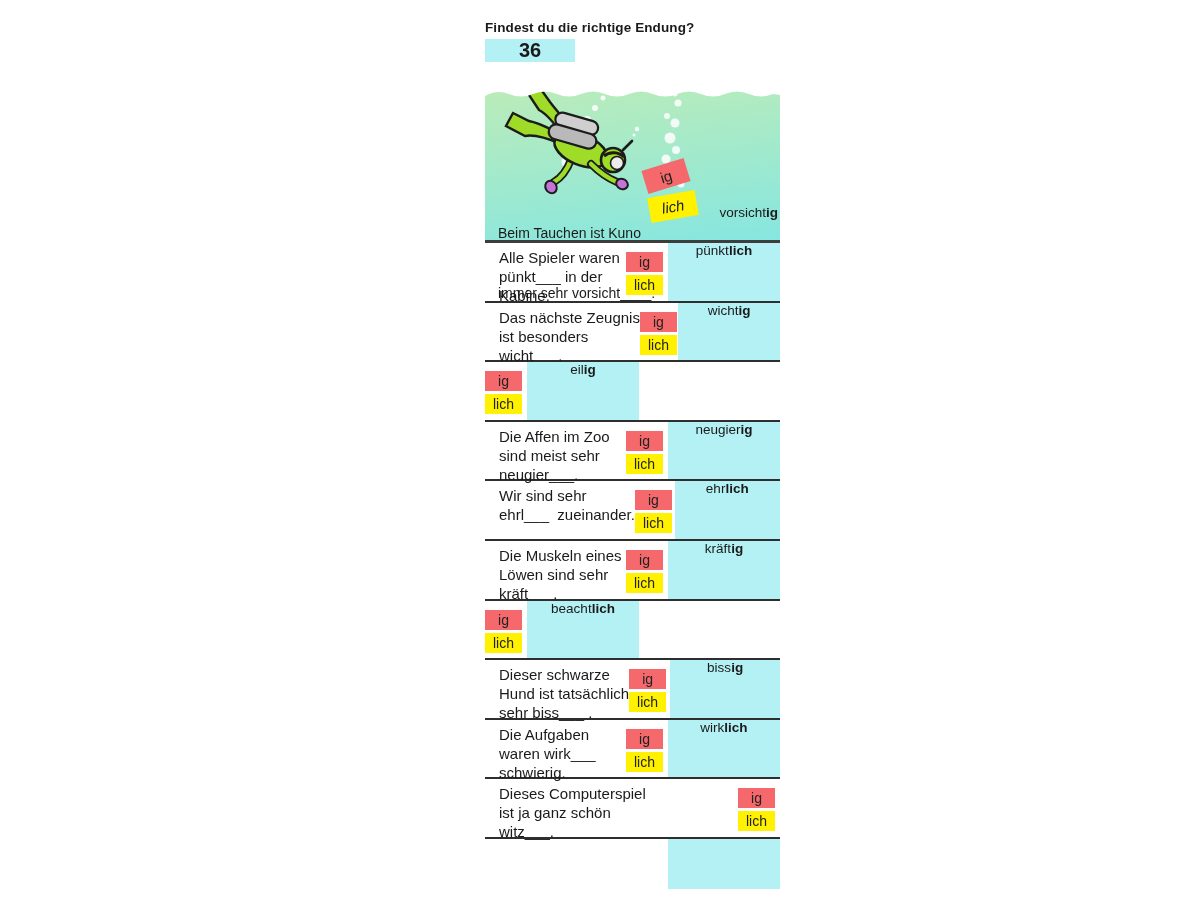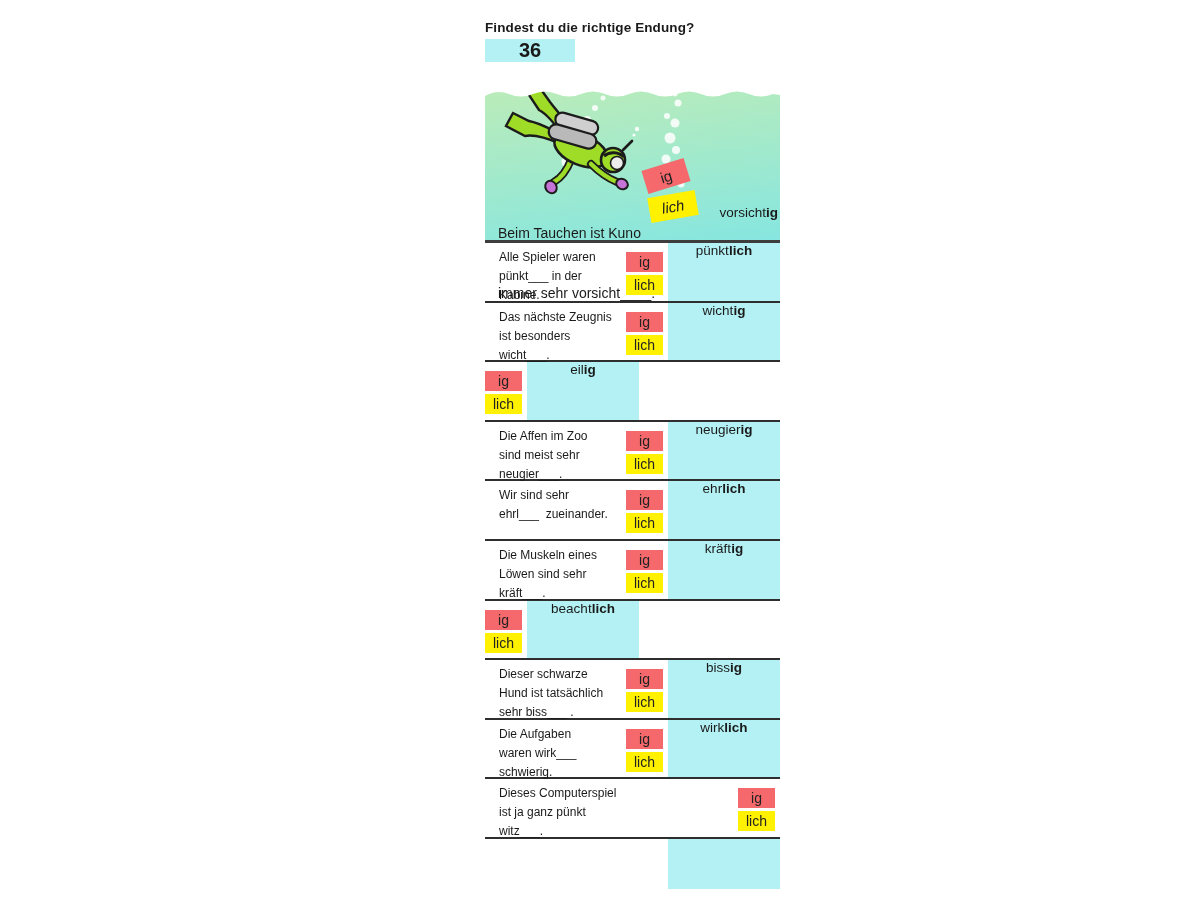--- a/index.html
+++ b/index.html
@@ -40,21 +40,21 @@
   .tag-ig{left:159px;top:78px;width:44px;height:24px;background:var(--red);transform:rotate(-17deg);}
   .tag-lich{left:164px;top:108px;width:48px;height:25px;background:var(--yellow);transform:rotate(-10deg);font-style:italic;}
   .intro-text{position:absolute;left:13px;top:97px;font-size:14px;line-height:20px;white-space:pre;}
   .intro-answer{
     position:absolute;left:205px;top:119px;width:88px;text-align:right;font-size:13.5px;
   }
   .intro-answer b,.answer b{font-weight:bold;}
 
   
   .row{display:flex;height:59.6px;border-bottom:2px solid var(--divider);}
-  .sentence{flex:1;padding:5px 0 0 14px;font-size:12px;line-height:19px;white-space:pre;}
+  .sentence{flex:1;padding:5px 0 0 14px;font-size:15px;line-height:19px;white-space:pre;}
   .badges{width:42px;padding-top:9px;display:flex;flex-direction:column;gap:3px;}
   .badge{
     width:37px;height:20px;display:flex;align-items:center;justify-content:center;
     font-size:14px;color:#222;
   }
   .badge-ig{background:var(--red);}
   .badge-lich{background:var(--yellow);}
   .answer-cell{
     width:112px;background:var(--cyan);
     display:flex;justify-content:center;padding-bottom:5px;
@@ -230,21 +230,21 @@
         <div class="sentence"><div>Die Aufgaben</div><div>waren wirk___</div><div>schwierig.</div></div>
         <div class="badges">
           <div class="badge badge-ig">ig</div>
           <div class="badge badge-lich">lich</div>
         </div>
         <div class="answer-cell">
           <div class="answer"><span>wirk</span><b>lich</b></div>
         </div>
       </div>
       <div class="row">
-        <div class="sentence"><div>Dieses Computerspiel</div><div>ist ja ganz pünkt</div><div>witz___.</div></div>
+        <div class="sentence"><div>Dieses Computerspiel</div><div>ist ja ganz schön</div><div>witz___.</div></div>
         <div class="badges">
           <div class="badge badge-ig">ig</div>
           <div class="badge badge-lich">lich</div>
         </div>
       </div>
     </div>
 
   <div class="tail">
     <div style="flex:1"></div>
     <div class="answer-cell"></div>

